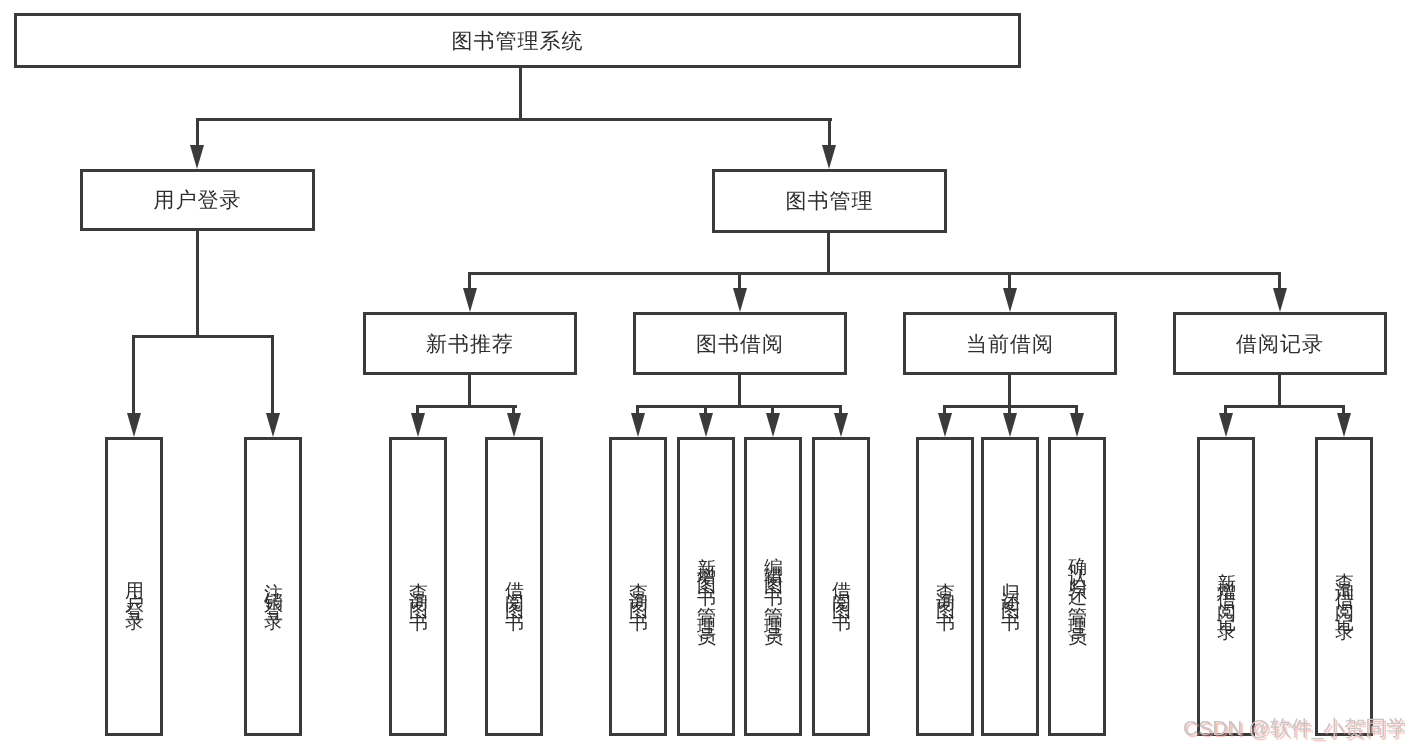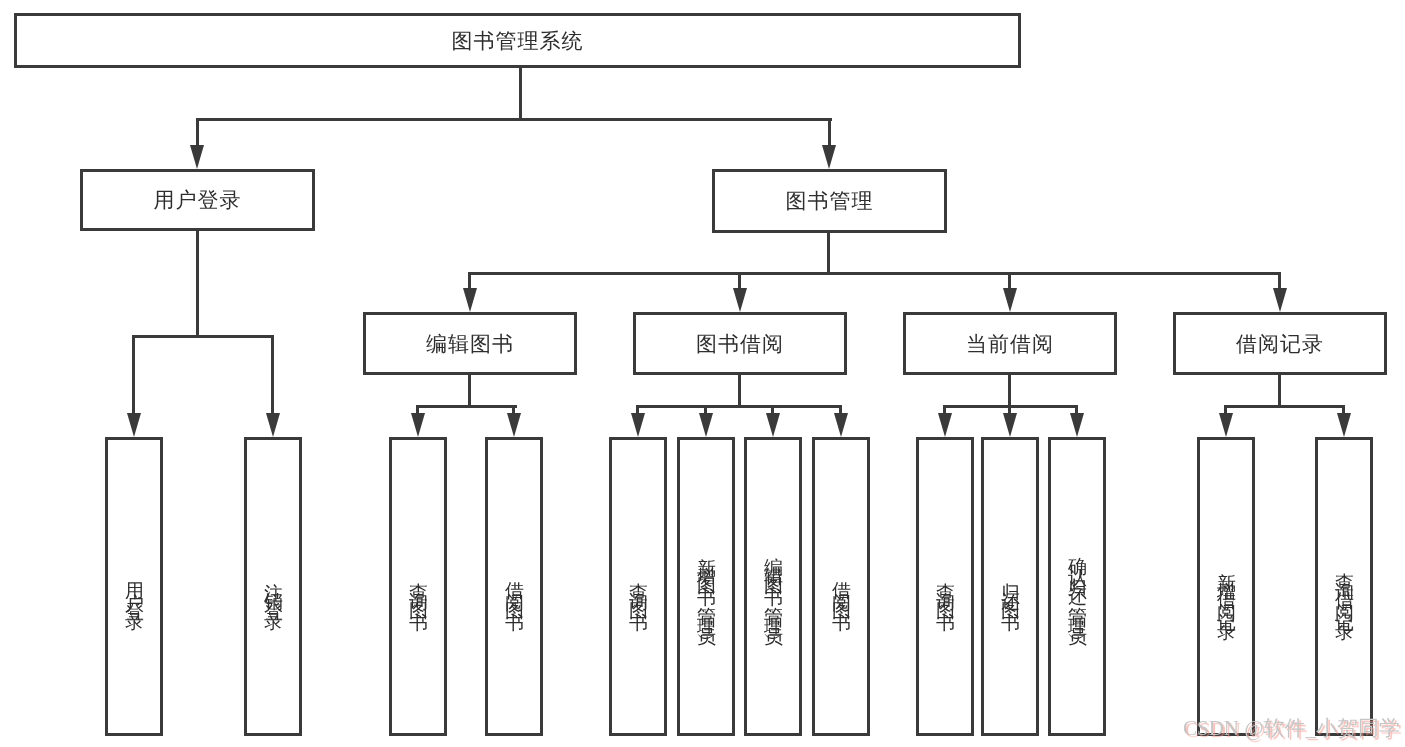--- a/index.html
+++ b/index.html
@@ -1,18 +1,18 @@
 <!DOCTYPE html>
 <html><head>
 <meta charset="utf-8">
 <style>
   html,body { margin:0; padding:0; background:#ffffff; }
   .stage {
     position:relative; width:1405px; height:747px; background:#ffffff;
-    font-family:Liberation Serif, serif; overflow:hidden;
+    font-family:Liberation Sans, sans-serif; overflow:hidden;
     color:#2e2e2e;
   }
   .box {
     position:absolute; box-sizing:border-box;
     border:3px solid #3a3a3a; background:#ffffff;
     display:flex; align-items:center; justify-content:center;
     color:#2e2e2e;
   }
   .box.hbox { font-size:21px; letter-spacing:1px; }
   .box.leaf { font-size:19px; }
@@ -69,21 +69,21 @@
   <div class="vl" style="left:468px;  top:272px; height:20px;"></div>
   <div class="ar" style="left:463px;  top:288px;"></div>
   <div class="vl" style="left:738px;  top:272px; height:20px;"></div>
   <div class="ar" style="left:733px;  top:288px;"></div>
   <div class="vl" style="left:1008px; top:272px; height:20px;"></div>
   <div class="ar" style="left:1003px; top:288px;"></div>
   <div class="vl" style="left:1278px; top:272px; height:20px;"></div>
   <div class="ar" style="left:1273px; top:288px;"></div>
 
   <div class="box hbox" style="left:363px;  top:312px; width:214px; height:63px;">
-    <span>编辑图书</span>
+    <span>新书推荐</span>
   </div>
   <div class="box hbox" style="left:903px;  top:312px; width:214px; height:63px;">
     <span>当前借阅</span>
   </div>
   <div class="box hbox" style="left:633px;  top:312px; width:214px; height:63px;">
     <span>图书借阅</span>
   </div>
   <div class="box hbox" style="left:1173px; top:312px; width:214px; height:63px;">
     <span>借阅记录</span>
   </div>

